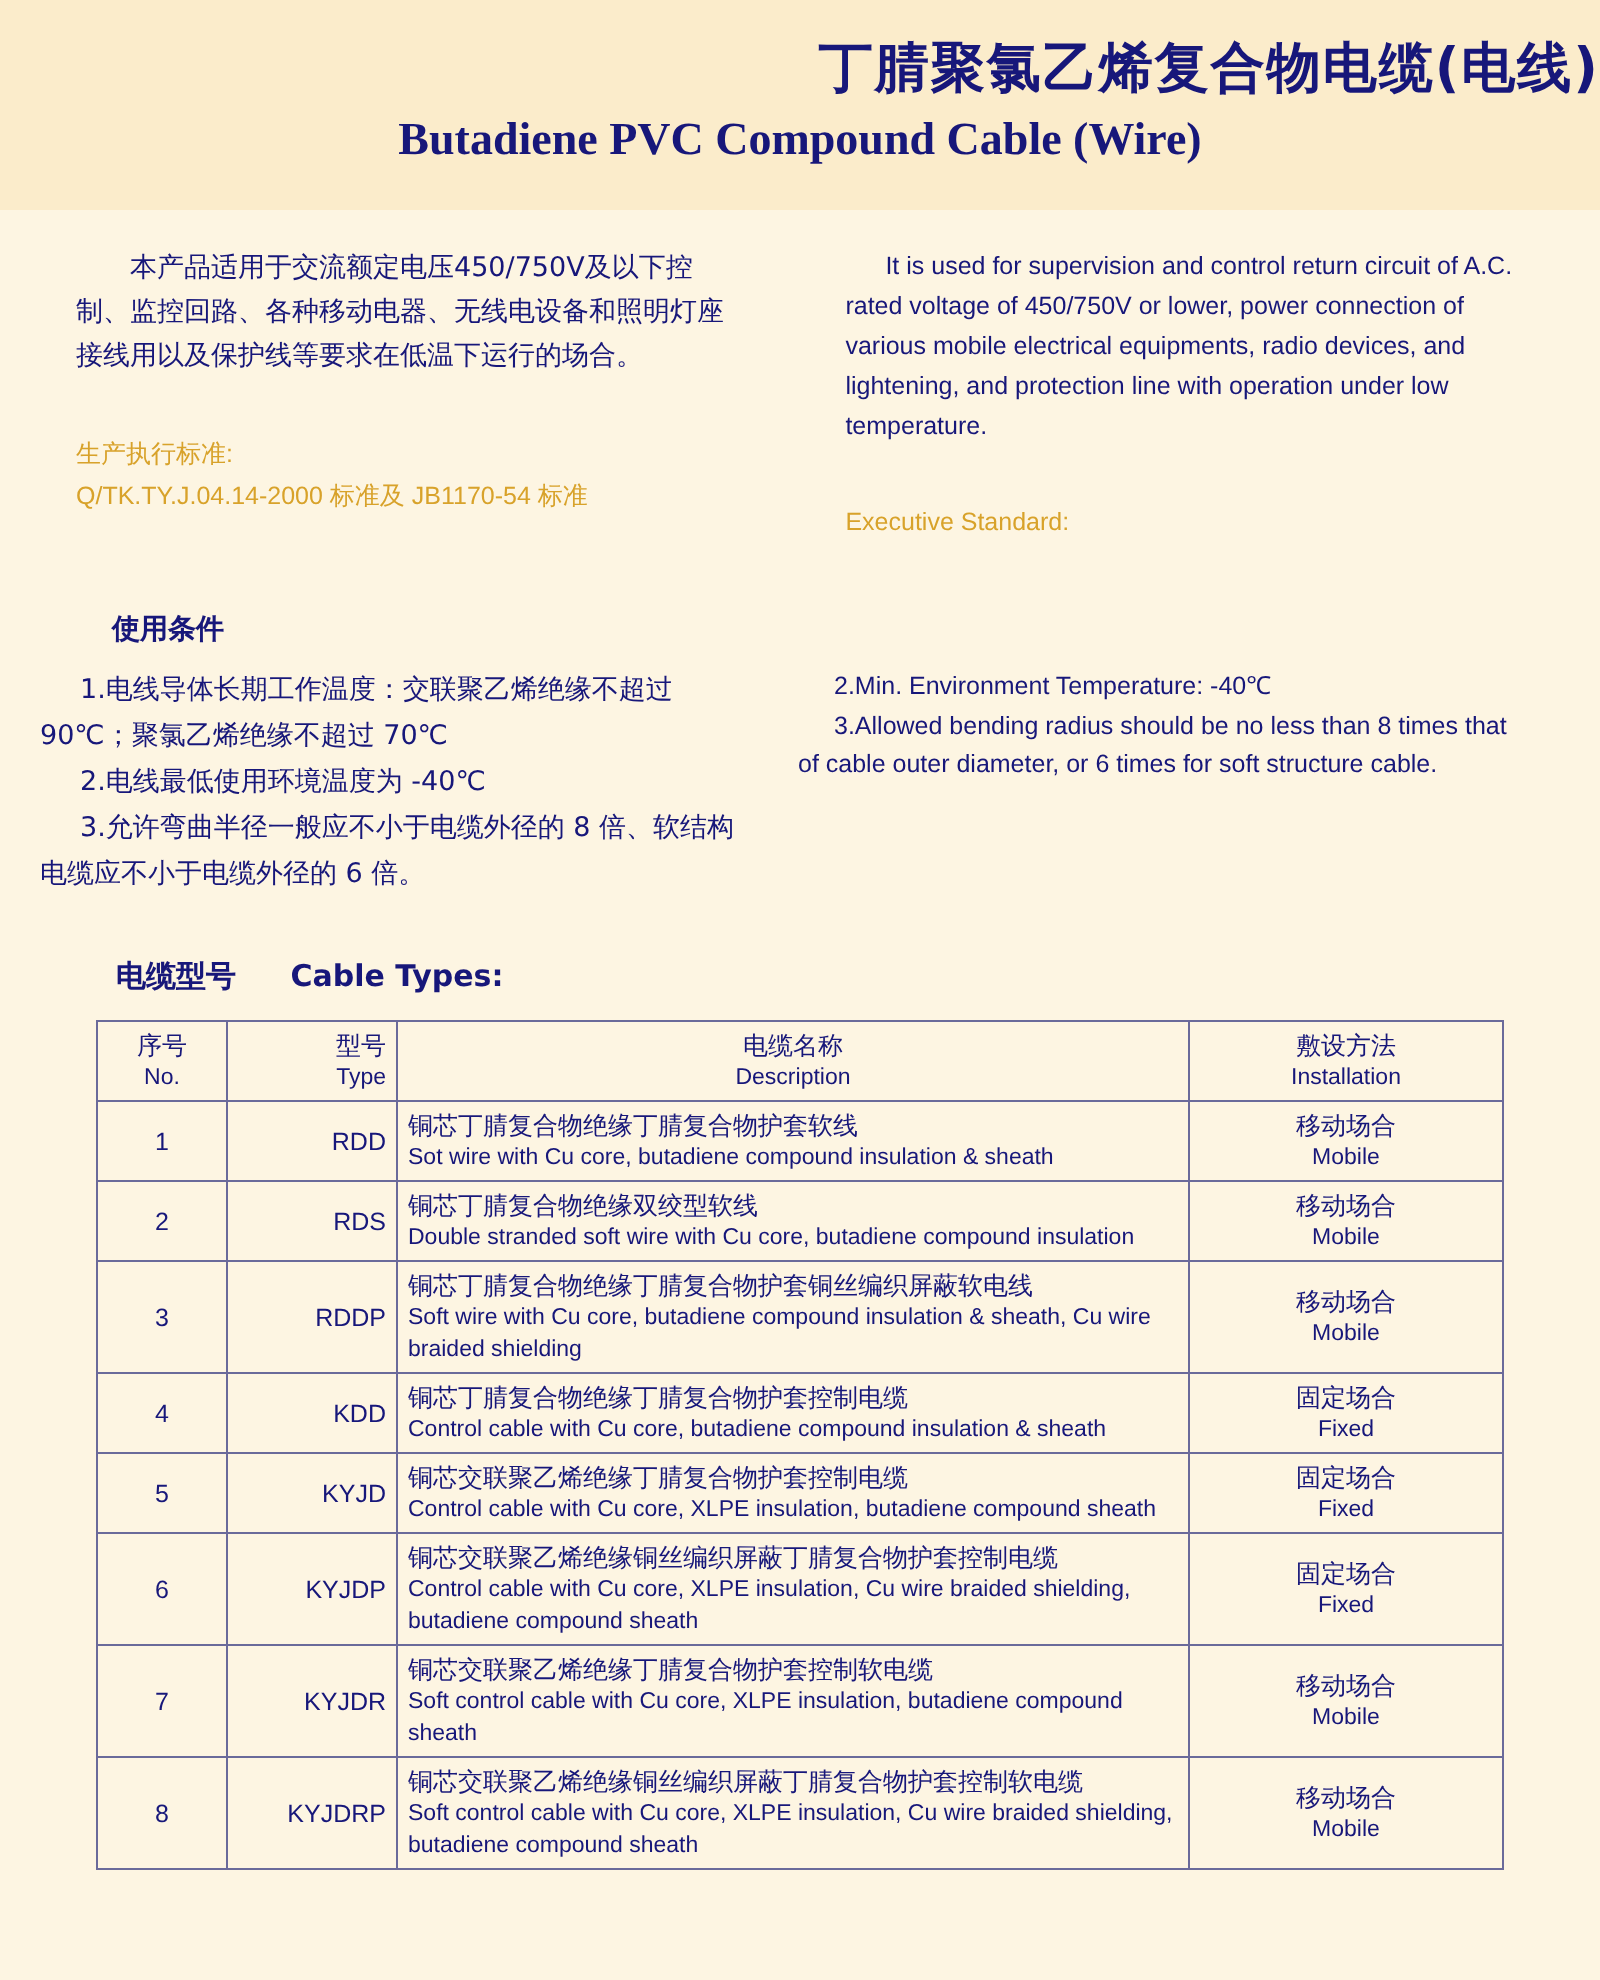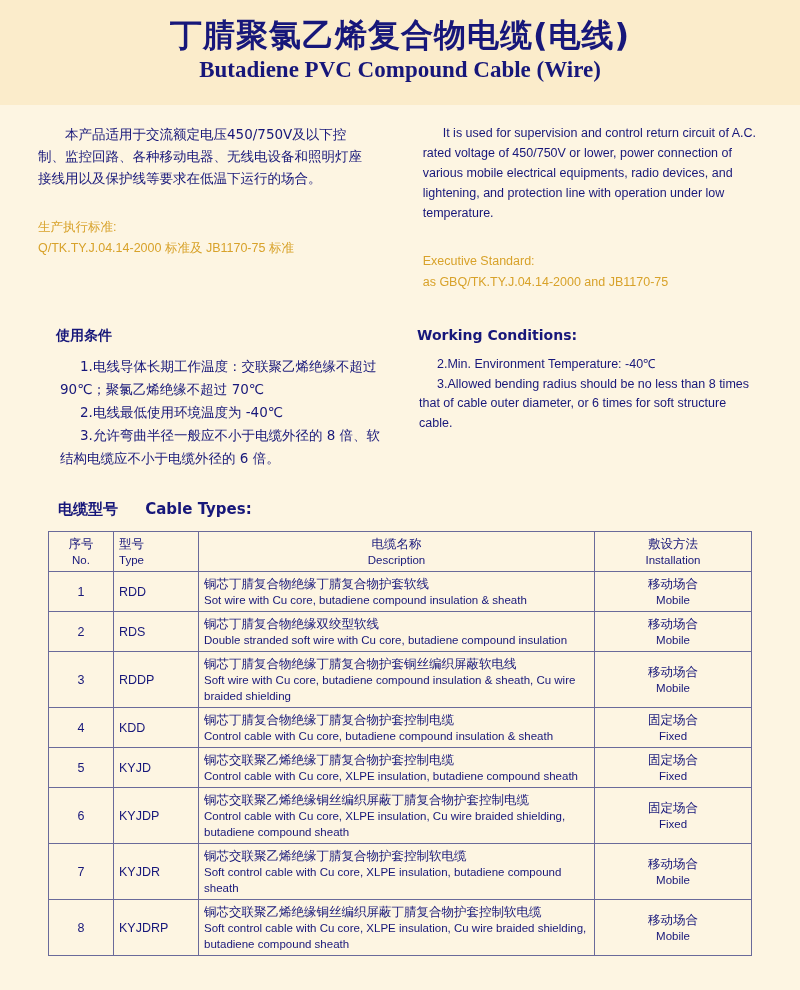--- a/index.html
+++ b/index.html
@@ -25,26 +25,27 @@
   
   .header {
     width: 800px;
     height: 105px;
     background: #fbeccb;
     text-align: center;
     box-sizing: border-box;
     padding-top: 18px;
   }
   .title-cn {
-    font-size: 32px;
+    font-size: 27px;
     font-weight: bold;
     color: #17177a;
     letter-spacing: 1px;
     line-height: 34px;
     font-family: "DejaVu Sans", "Liberation Sans", sans-serif;
+    text-align: right;
   }
   .title-en {
     font-size: 23px;
     font-weight: bold;
     color: #17177a;
     line-height: 30px;
     margin-top: 3px;
     font-family: "Liberation Serif", serif;
   }
   
@@ -90,21 +91,21 @@
   .head-cn, .head-en {
     width: 50%;
     font-size: 14px;
     font-weight: bold;
     color: #17177a;
     font-family: "DejaVu Sans", "Liberation Sans", sans-serif;
   }
   .head-en { padding-left: 8px; box-sizing: border-box; }
   .conds {
     display: flex;
-    padding: 10px 38px 0 60px;
+    padding: 10px 38px 0 20px;
     box-sizing: border-box;
   }
   .cond-cn {
     font-size: 13.5px;
     line-height: 23px;
     color: #17177a;
     font-family: "DejaVu Sans", "Liberation Sans", sans-serif;
   }
   .cond-cn .item { text-indent: 20px; }
   .cond-en {
@@ -129,21 +130,21 @@
     table-layout: fixed;
   }
   table.cable td, table.cable th {
     border: 1px solid #6a6a9a;
     padding: 3px 5px;
     vertical-align: middle;
     color: #17177a;
     font-weight: normal;
   }
   .c-no { width: 54px; text-align: center; }
-  .c-type { width: 74px; text-align: left; }
+  .c-type { width: 74px; text-align: right; }
   .c-desc { }
   .c-inst { width: 146px; text-align: center; }
   .hdr-cn {
     font-size: 12.5px;
     font-family: "DejaVu Sans", "Liberation Sans", sans-serif;
     display: block;
     line-height: 17px;
   }
   .hdr-en {
     font-size: 11.5px;
@@ -182,35 +183,33 @@
   <div class="header">
     <div class="title-cn">丁腈聚氯乙烯复合物电缆(电线)</div>
     <div class="title-en">Butadiene PVC Compound Cable (Wire)</div>
   </div>
 
   <div class="intro">
     <div class="col left">
       <div class="para-cn">本产品适用于交流额定电压450/750V及以下控制、监控回路、各种移动电器、无线电设备和照明灯座接线用以及保护线等要求在低温下运行的场合。</div>
       <div class="std-block">
         <div>生产执行标准:</div>
-        <div class="line2">Q/TK.TY.J.04.14-2000 标准及 JB1170-75 标准</div>
+        <div class="line2">Q/TK.TY.J.04.14-2000 标准及 JB1170-54 标准</div>
       </div>
     </div>
     <div class="col right">
       <div class="para-en">It is used for supervision and control return circuit of A.C. rated voltage of 450/750V or lower, power connection of various mobile electrical equipments, radio devices, and lightening, and protection line with operation under low temperature.</div>
       <div class="std-block">
         <div>Executive Standard:</div>
-        <div class="line2">as  GBQ/TK.TY.J.04.14-2000 and JB1170-75</div>
       </div>
     </div>
   </div>
 
   <div class="section-head">
     <div class="head-cn">使用条件</div>
-    <div class="head-en">Working Conditions:</div>
   </div>
 
   <div class="conds">
     <div class="col left">
       <div class="cond-cn">
         <div class="item">1.电线导体长期工作温度：交联聚乙烯绝缘不超过 90℃；聚氯乙烯绝缘不超过 70℃</div>
         <div class="item">2.电线最低使用环境温度为 -40℃</div>
         <div class="item">3.允许弯曲半径一般应不小于电缆外径的 8 倍、软结构电缆应不小于电缆外径的 6 倍。</div>
       </div>
     </div>

